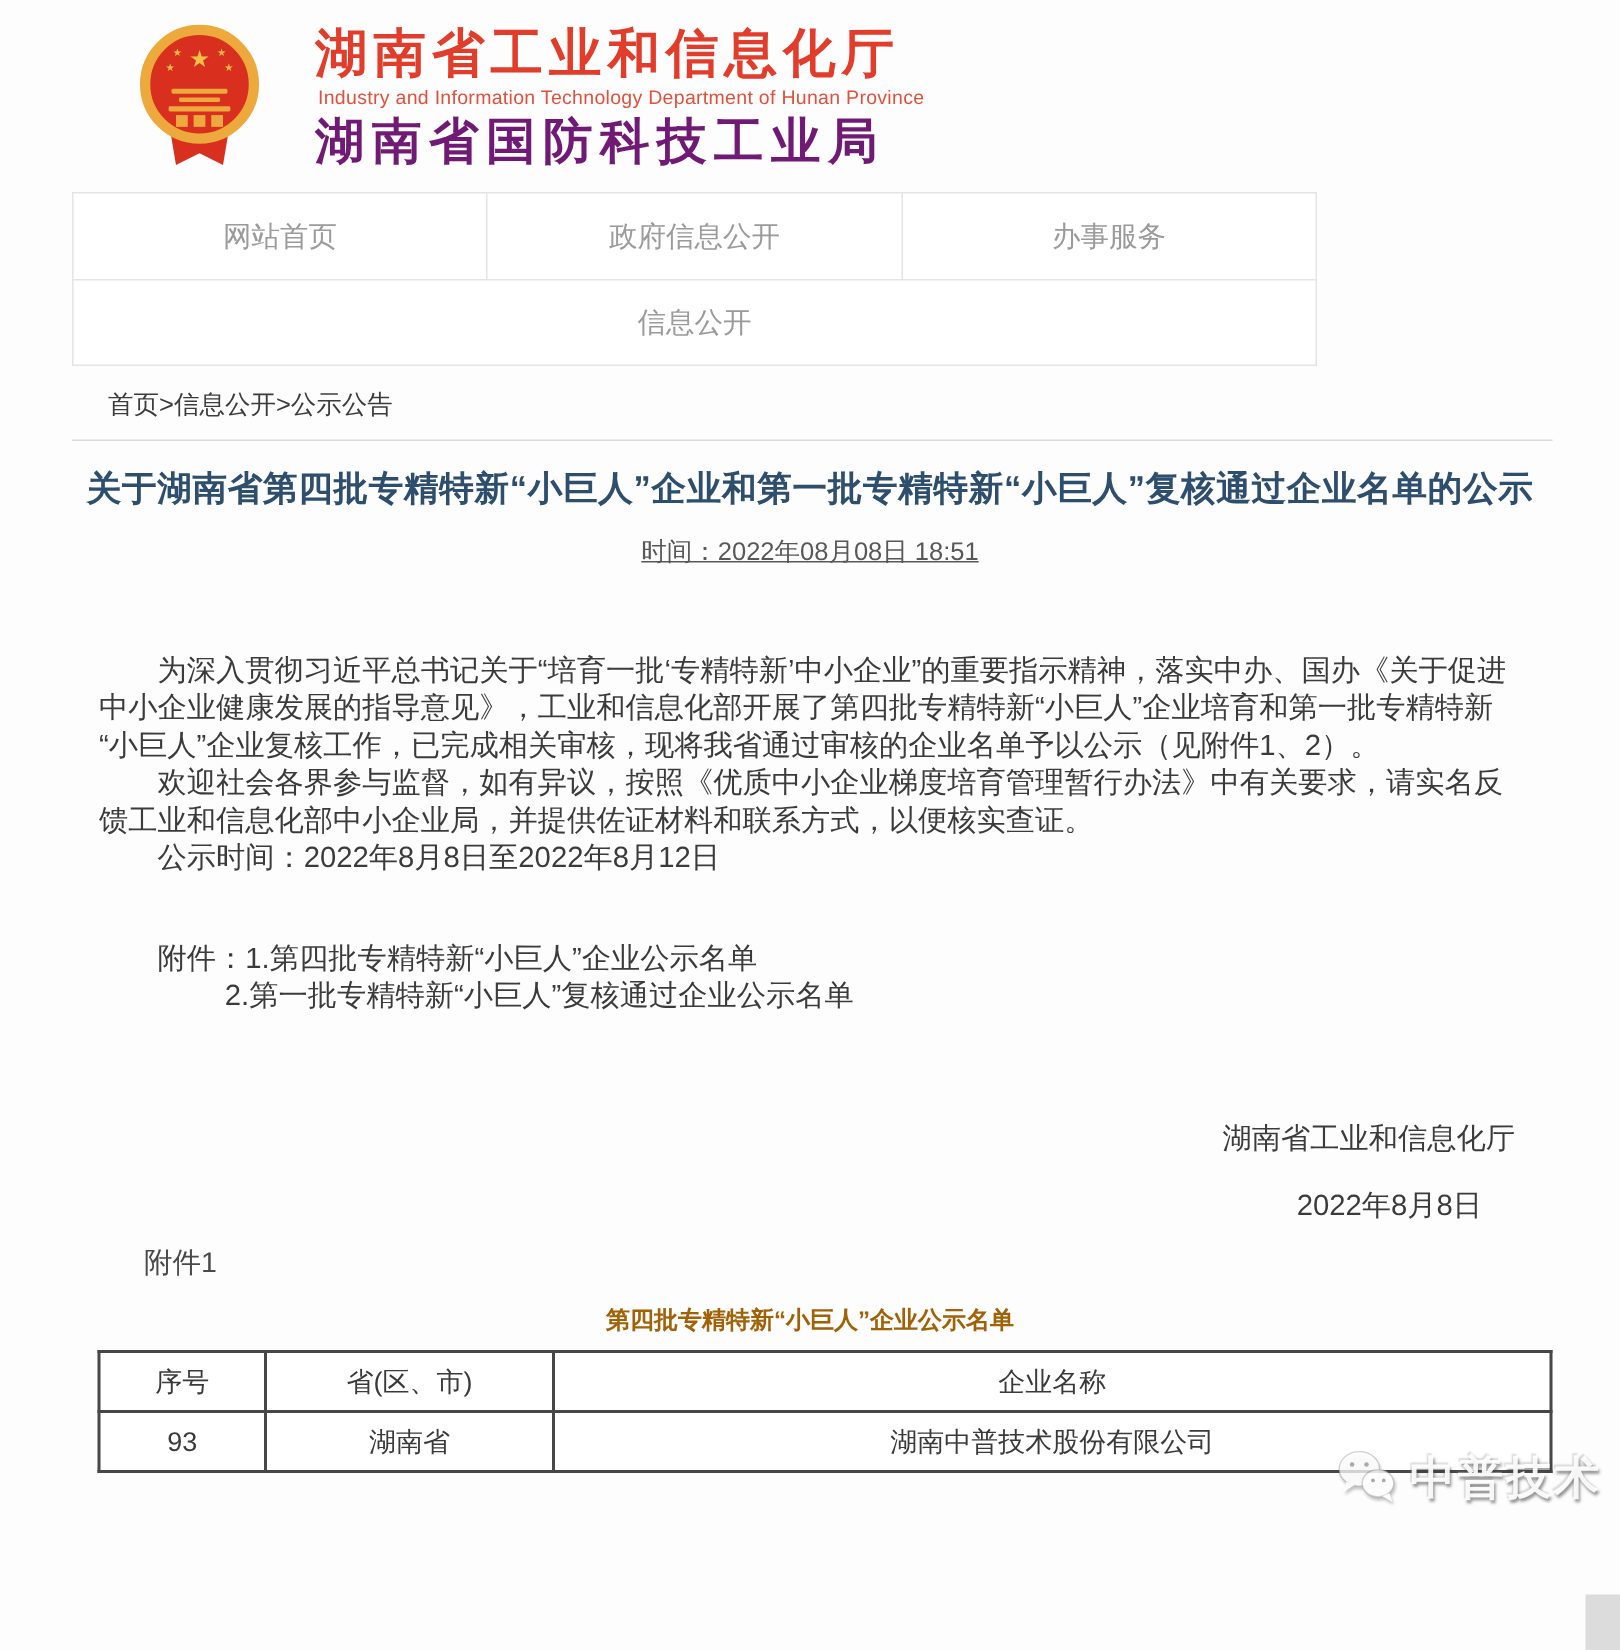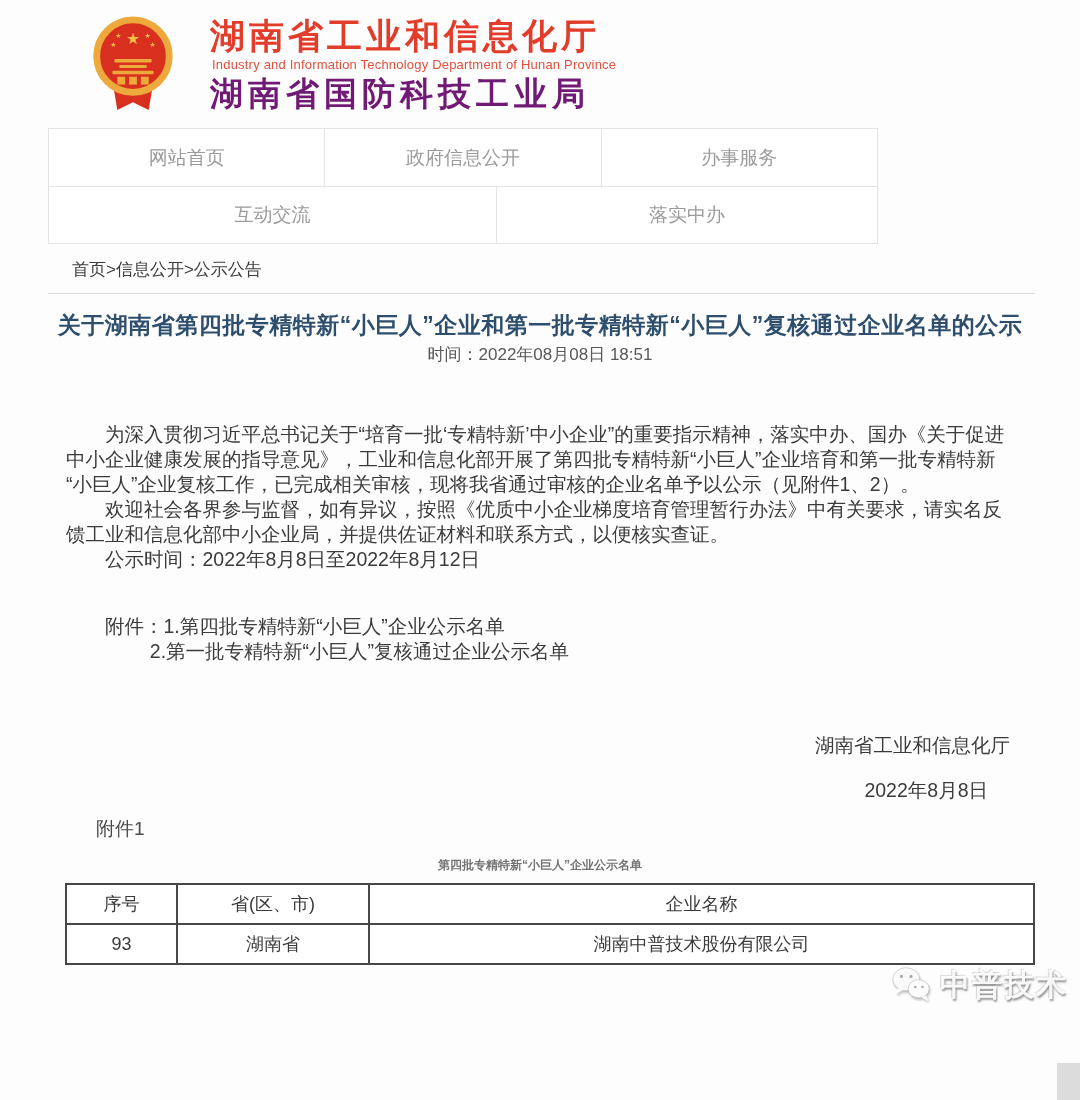--- a/index.html
+++ b/index.html
@@ -34,35 +34,35 @@
 
   
   .breadcrumb { margin:14px 0 0 72px; font-size:17px; color:#3c3c3c; }
   .crumb-divider { width:987px; height:1px; background:#dadada; margin:12px 0 0 48px; }
 
   
   .article-title {
     margin:16px 56px 0 56px; text-align:center;
     font-size:23px; font-weight:bold; color:#2e4e6e; letter-spacing:0.5px;
   }
-  .article-time { margin-top:2px; text-align:center; font-size:17px; color:#585858; }
+  .article-time { margin-top:15px; text-align:center; font-size:17px; color:#585858;text-decoration:underline; }
 
   
   .article-body { margin:56px 66px 0 66px; font-size:19.5px; line-height:25px; color:#3b3b3b; }
   .para { text-indent:2em; }
   .attach-block { margin-top:42px; }
   .attach-line1 { text-indent:2em; }
   .attach-line2 { text-indent:4.3em; }
 
   .signature { margin:68px 70px 0 0; text-align:right; font-size:19.5px; color:#3b3b3b; }
   .sign-date { margin:18px 92px 0 0; text-align:right; font-size:19.5px; color:#3b3b3b; }
 
   
   .attach1-label { margin:12px 0 0 96px; font-size:19px; color:#4a4a4a; }
-  .table-title { margin-top:15px; text-align:center; font-size:12px; font-weight:bold; color:#737373; }
+  .table-title { margin-top:15px; text-align:center; font-size:16px; font-weight:bold; color:#a16207; }
   table.roster {
     margin:9px 0 0 65px; width:970px;
     border-collapse:collapse; background:#fff;
   }
   table.roster th, table.roster td {
     border:2px solid #474747; font-weight:normal;
     font-size:18px; color:#3a3a3a; text-align:center; padding:7px 4px;
   }
   table.roster th { height:37px; }
   table.roster td { height:33px; }
@@ -109,22 +109,21 @@
   </div>
 </div>
 
 <div class="nav">
   <div class="nav-row nav-row1">
     <div class="nav-cell">网站首页</div>
     <div class="nav-cell">政府信息公开</div>
     <div class="nav-cell">办事服务</div>
   </div>
   <div class="nav-row nav-row2">
-    <div class="nav-cell">互动交流</div>
-    <div class="nav-cell">落实中办</div>
+    <div class="nav-cell">信息公开</div>
   </div>
 </div>
 
 <div class="breadcrumb">首页&gt;信息公开&gt;公示公告</div>
 <div class="crumb-divider"></div>
 
 <div class="article-title">关于湖南省第四批专精特新“小巨人”企业和第一批专精特新“小巨人”复核通过企业名单的公示</div>
 <div class="article-time">时间：2022年08月08日 18:51</div>
 
 <div class="article-body">

